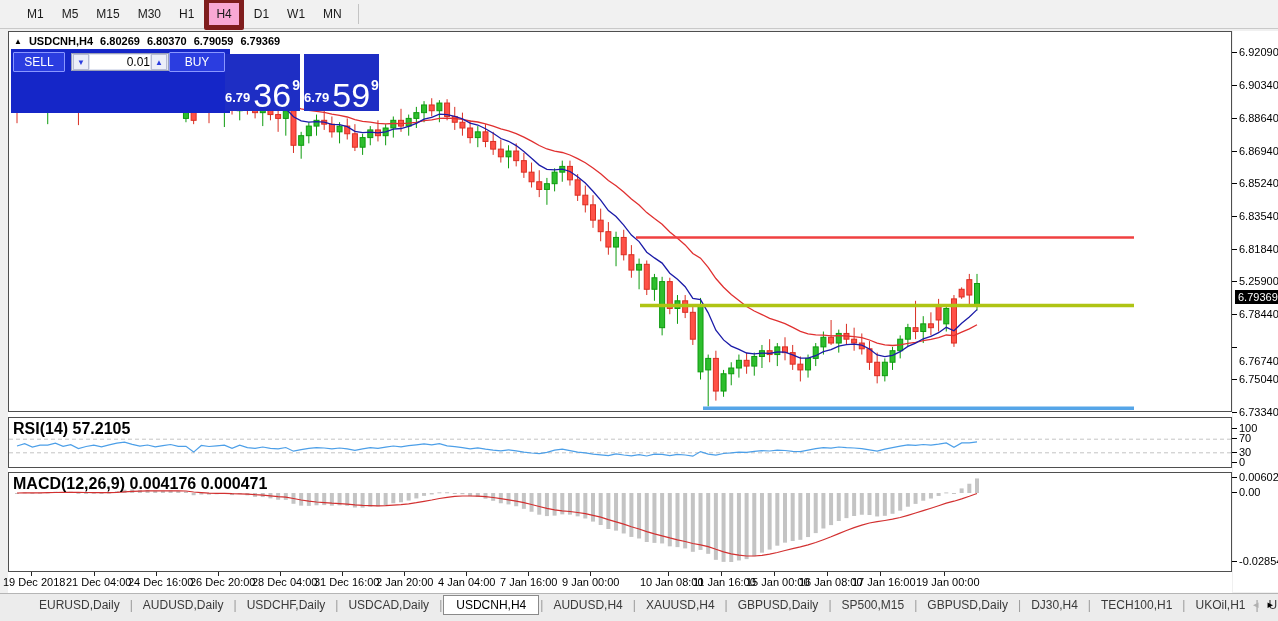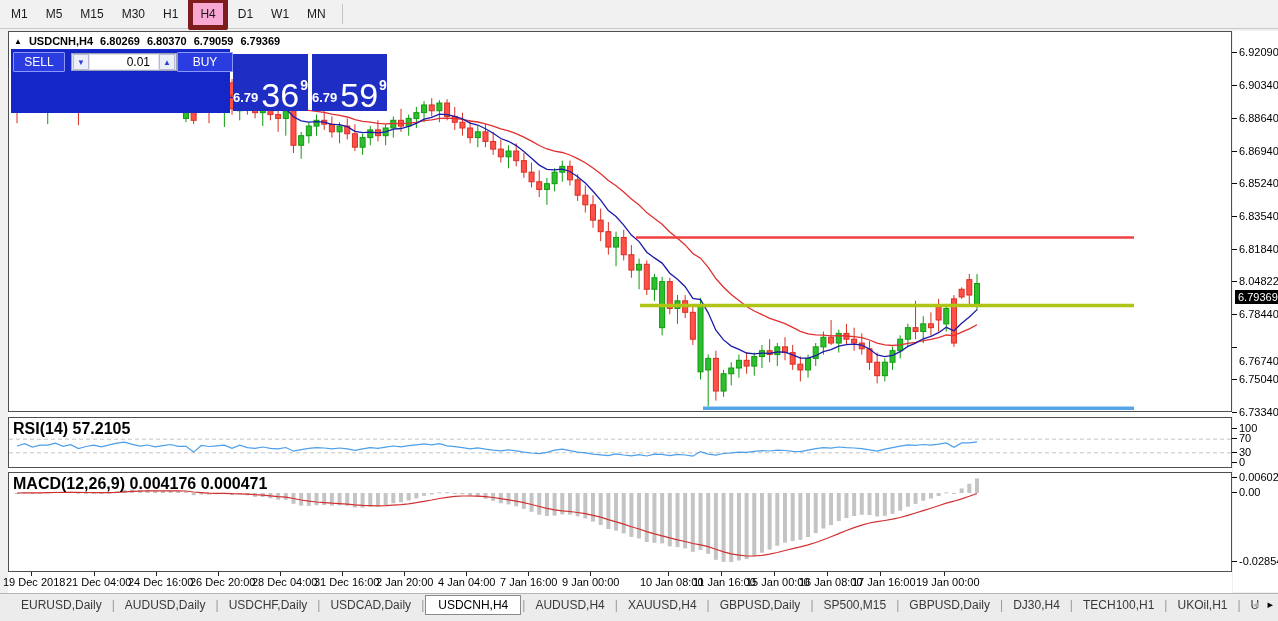--- a/index.html
+++ b/index.html
@@ -1,21 +1,21 @@
 <!DOCTYPE html>
 <html><head>
 <meta charset="utf-8">
 <style>
   html,body{margin:0;padding:0}
   body{width:1278px;height:621px;position:relative;background:#f0f0f0;
        font-family:"Liberation Sans",sans-serif;overflow:hidden;-webkit-font-smoothing:antialiased}
 
   
   .toolbar{position:absolute;left:0;top:0;width:1278px;height:29px;background:#f1f1f1;
-           border-bottom:1px solid #c9c9c9;display:flex;align-items:center;padding-left:2px;box-sizing:border-box}
+           border-bottom:1px solid #c9c9c9;display:flex;align-items:center;padding-left:18px;box-sizing:border-box}
   .tfbtn{height:22px;padding:0 7px;display:flex;align-items:center;justify-content:center;
          font-size:12px;color:#1a1a1a;margin:0 1px;border:1px solid transparent;border-radius:2px;cursor:default}
   .tfbtn.active{background:#f9a8d4;border:5px solid #7f1d1d}
   .tb-sep{width:1px;height:20px;background:#c4c4c4;margin:0 7px}
 
   
   .chartbg{position:absolute;left:8px;top:31px;width:1224px;height:561px;background:#fff}
   .axcol{position:absolute;left:1233px;top:31px;width:45px;height:561px;background:#fff}
   .pane{position:absolute;left:8px;width:1224px;background:#fff;border:1px solid #4f4f4f;box-sizing:border-box}
   #pane-price{top:31px;height:381px}
@@ -46,30 +46,30 @@
   .tpanel{position:absolute;left:11px;top:49px;width:219px;height:64px;background:#1526c8;z-index:6;
           padding:2px;box-sizing:border-box;display:flex;flex-direction:row}
   .trow1{display:flex;height:22px;align-items:center}
   .tbtn{height:20px;background:#2b3de0;border:1px solid #8a97ff;color:#fff;font-size:12px;
         display:flex;align-items:center;justify-content:center;border-radius:1px;box-sizing:border-box}
   .sellbtn{width:52px}.buybtn{width:56px;margin-left:auto}
   .volwrap{display:flex;align-items:center;background:#dfe3f0;border:1px solid #9aa0b8;padding:1px;margin-left:6px;height:18px;box-sizing:border-box}
   .spin{width:14px;height:14px;background:#eceef8;border:1px solid #b7bcd4;color:#2b3de0;font-size:8px;
         display:flex;align-items:center;justify-content:center}
   .volbox{width:60px;height:14px;background:#fff;font-size:12px;color:#000;display:flex;align-items:center;
-          justify-content:flex-end;padding-right:8px;margin:0 1px}
+          justify-content:flex-end;margin:0 1px}
   .trow2{display:flex;gap:4px;margin-top:3px;flex:1}
   .pricebox{flex:1;background:#1e2ec4;color:#fff;display:flex;align-items:flex-end;justify-content:center;padding-bottom:1px}
   .pp{font-size:13px;font-weight:700;margin:0 3px 5px 0}
   .pbig{font-size:34px;font-weight:400;line-height:.82}
   .psup{font-size:14px;font-weight:700;margin:0 0 17px 1px}
 
   
   .tabbar{position:absolute;left:0;top:593px;width:1278px;height:23px;background:#ececec;
-          border-top:1px solid #b5b5b5;display:flex;align-items:center;padding-left:12px;
+          border-top:1px solid #b5b5b5;display:flex;align-items:center;padding-left:30px;
           box-sizing:border-box;font-size:12px;color:#3a3a3a}
   .tab{padding:3px 9px;white-space:nowrap;cursor:default}
   .tab.active{background:#fff;border:1px solid #8a8a8a;color:#000;padding:2px 12px}
   .tabsep{color:#999;margin:0 1px}
   .tabnav{position:absolute;right:5px;top:598px;display:flex;gap:9px;font-size:11px}
   .bstrip{position:absolute;left:0;top:616px;width:1278px;height:5px;background:#ececec}
 </style>
 </head>
 <body>
 
@@ -574,21 +574,21 @@
 <div class="axlabel" style="top:112.05200000000059px">6.88640</div>
 <div class="axtick" style="top:118.05200000000059px"></div>
 <div class="axlabel" style="top:144.69200000000126px">6.86940</div>
 <div class="axtick" style="top:150.69200000000126px"></div>
 <div class="axlabel" style="top:177.33200000000022px">6.85240</div>
 <div class="axtick" style="top:183.33200000000022px"></div>
 <div class="axlabel" style="top:209.9720000000009px">6.83540</div>
 <div class="axtick" style="top:215.9720000000009px"></div>
 <div class="axlabel" style="top:242.61200000000156px">6.81840</div>
 <div class="axtick" style="top:248.61200000000156px"></div>
-<div class="axlabel" style="top:275.2520000000005px">8.04822</div>
+<div class="axlabel" style="top:275.2520000000005px">5.25900</div>
 <div class="axtick" style="top:281.2520000000005px"></div>
 <div class="axlabel" style="top:307.8920000000012px">6.78440</div>
 <div class="axtick" style="top:313.8920000000012px"></div>
 <div class="axlabel" style="top:355px">6.76740</div>
 <div class="axtick" style="top:346.53200000000015px"></div>
 <div class="axlabel" style="top:373.1720000000008px">6.75040</div>
 <div class="axtick" style="top:379.1720000000008px"></div>
 <div class="axlabel" style="top:405.8120000000015px">6.73340</div>
 <div class="axtick" style="top:411.8120000000015px"></div>
 <div class="axlabel" style="top:422px">100</div>

